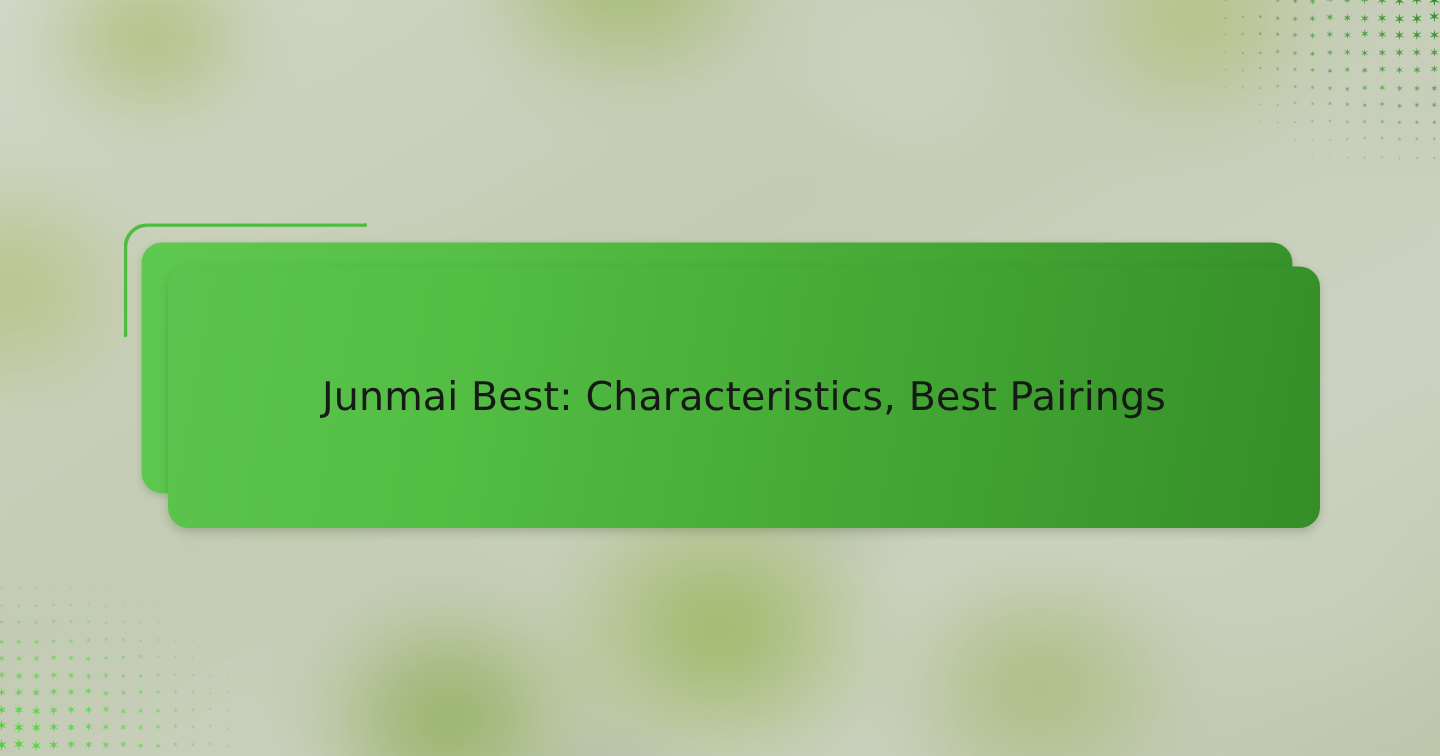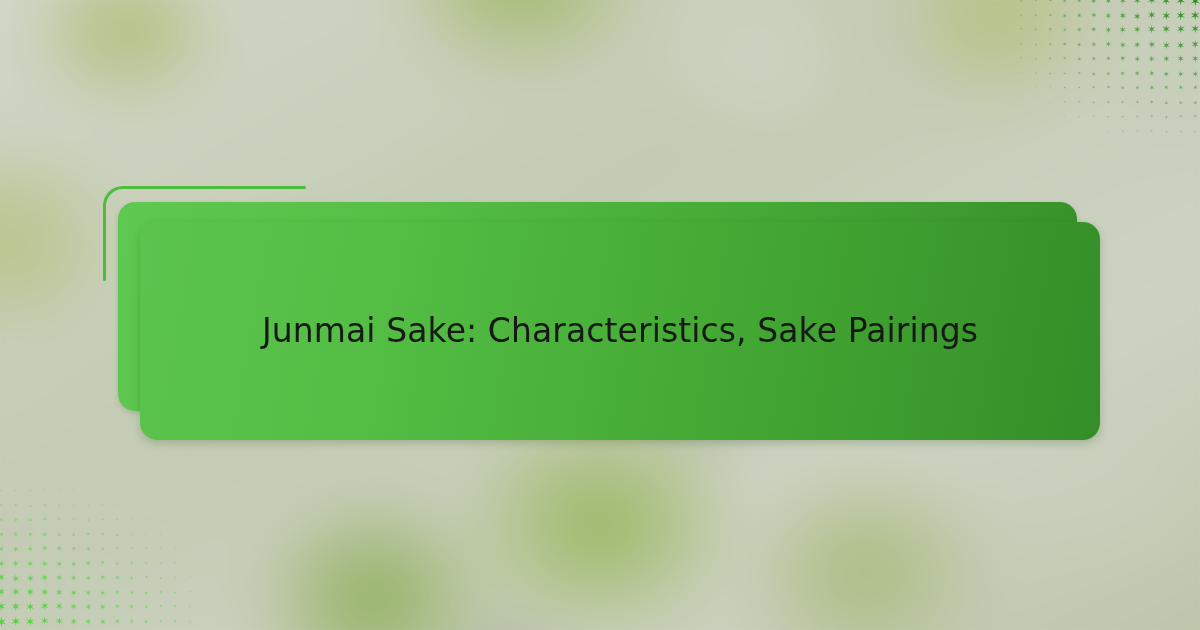--- a/index.html
+++ b/index.html
@@ -411,18 +411,18 @@
       <span class="star" style="left: 195.75px; top: 137.75px; font-size: 3.98737px; color: rgb(78, 212, 60); opacity: 0.374;">✶</span>
     </div>
 
   <div class="card-stack">
 
     <div class="card-outline"></div>
 
     <div class="card-back"></div>
 
     <div class="card-front">
-      <h1 class="card-title">Junmai Sake: Characteristics, Sake Pairings</h1>
+      <h1 class="card-title">Junmai Best: Characteristics, Best Pairings</h1>
     </div>
 
   </div>
 
 </div>
 
 </body></html>

